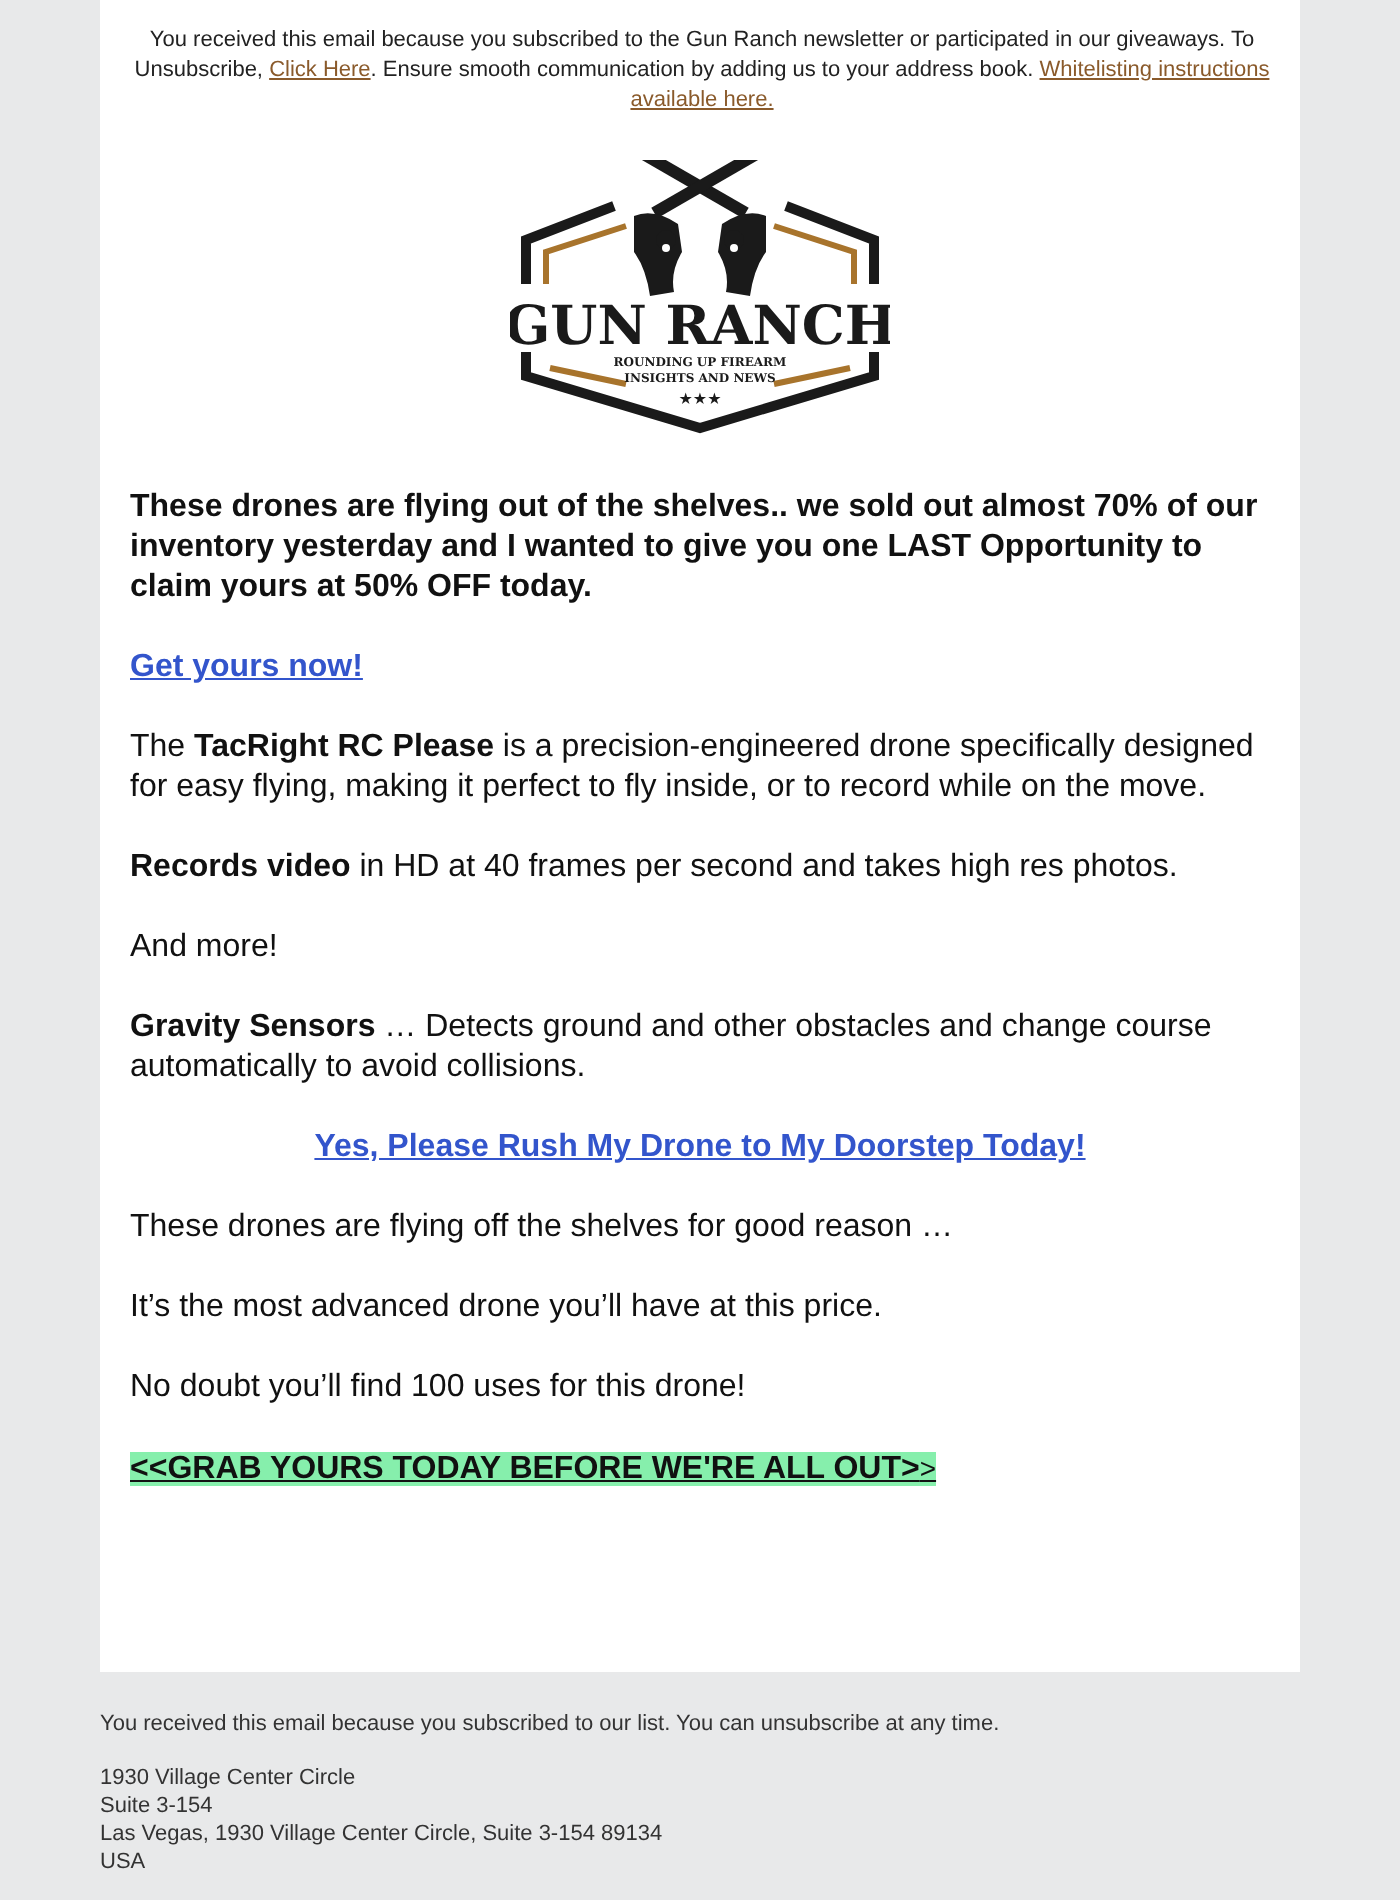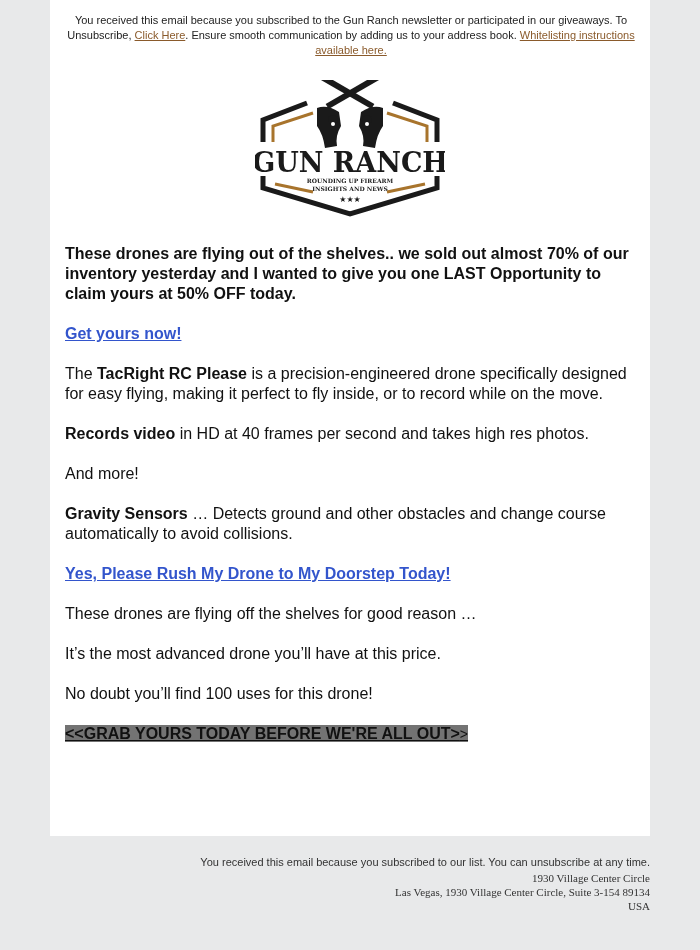--- a/index.html
+++ b/index.html
@@ -46,35 +46,35 @@
       width: 570px;
       font-size: 16px;
       line-height: 20px;
     }
     .body p { margin: 0; }
     .lead { font-weight: bold; }
     .link { color: #3355cc; text-decoration: underline; font-weight: bold; }
     .cta {
       font-weight: bold;
       text-decoration: underline;
-      background: #737373;
+      background: #86efac;
       color: #111;
     }
     .cta-tail { font-weight: normal; background: transparent; text-decoration: none; font-size: 14px; }
     .footer {
       position: absolute;
       left: 50px;
       top: 855px;
       width: 600px;
-      text-align: right;
+      text-align: left;
       font-size: 11px;
       color: #333;
     }
     .footer .notice { line-height: 14px; }
-    .footer .addr { margin-top: 2px; line-height: 14px; font-family: Liberation Serif, serif; }
+    .footer .addr { margin-top: 13px; line-height: 14px; }
   </style>
 </head>
 <body>
 
 <div class="panel"></div>
 
 <div class="preheader">
   <span>You received this email because you subscribed to the Gun Ranch newsletter or participated in our giveaways. To Unsubscribe, </span><a href="#">Click Here</a><span>. Ensure smooth communication by adding us to your address book. </span><a href="#">Whitelisting instructions available here.</a>
 </div>
 
@@ -108,27 +108,28 @@
   </svg>
 </div>
 
 <div class="body">
   <p class="lead">These drones are flying out of the shelves.. we sold out almost 70% of our inventory yesterday and I wanted to give you one LAST Opportunity to claim yours at 50% OFF today.</p>
   <p style="margin-top:20px;"><a href="#" class="link">Get yours now!</a></p>
   <p style="margin-top:20px;"><span>The </span><b>TacRight RC Please</b><span> is a precision-engineered drone specifically designed for easy flying, making it perfect to fly inside, or to record while on the move.</span></p>
   <p style="margin-top:20px;"><b>Records video</b><span> in HD at 40 frames per second and takes high res photos.</span></p>
   <p style="margin-top:20px;">And more!</p>
   <p style="margin-top:20px;"><b>Gravity Sensors</b><span> … Detects ground and other obstacles and change course automatically to avoid collisions.</span></p>
-  <p style="margin-top:20px;"><a href="#" class="link">Yes, Please Rush My Drone to My Doorstep Today!</a></p>
+  <p style="margin-top:20px;text-align:center;"><a href="#" class="link">Yes, Please Rush My Drone to My Doorstep Today!</a></p>
   <p style="margin-top:20px;">These drones are flying off the shelves for good reason …</p>
   <p style="margin-top:20px;">It’s the most advanced drone you’ll have at this price.</p>
   <p style="margin-top:20px;">No doubt you’ll find 100 uses for this drone!</p>
   <p style="margin-top:20px;"><a href="#" class="cta"><span>&lt;&lt;GRAB YOURS TODAY BEFORE WE'RE ALL OUT&gt;</span><span class="cta-tail">&gt;</span></a></p>
 </div>
 
 <div class="footer">
   <div class="notice">You received this email because you subscribed to our list. You can unsubscribe at any time.</div>
   <div class="addr">
     <div>1930 Village Center Circle</div>
+    <div>Suite 3-154</div>
     <div>Las Vegas, 1930 Village Center Circle, Suite 3-154 89134</div>
     <div>USA</div>
   </div>
 </div>
 
 </body></html>

